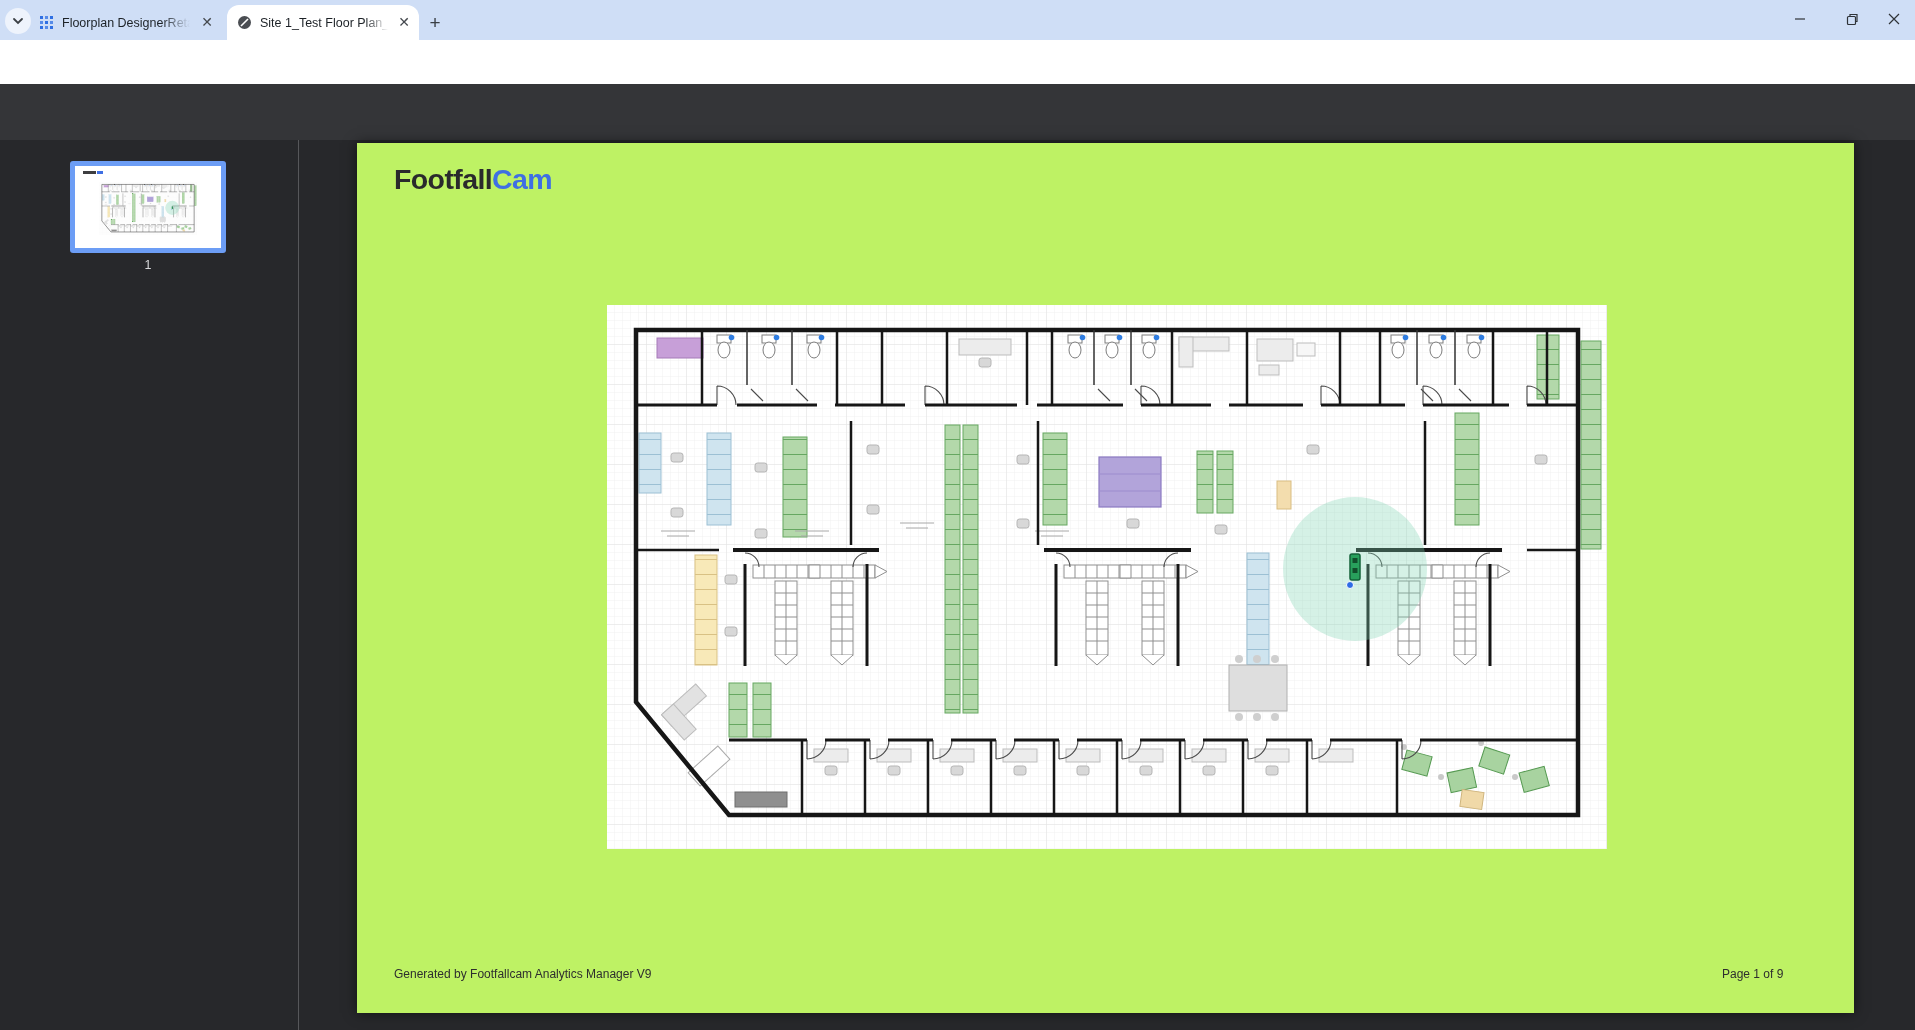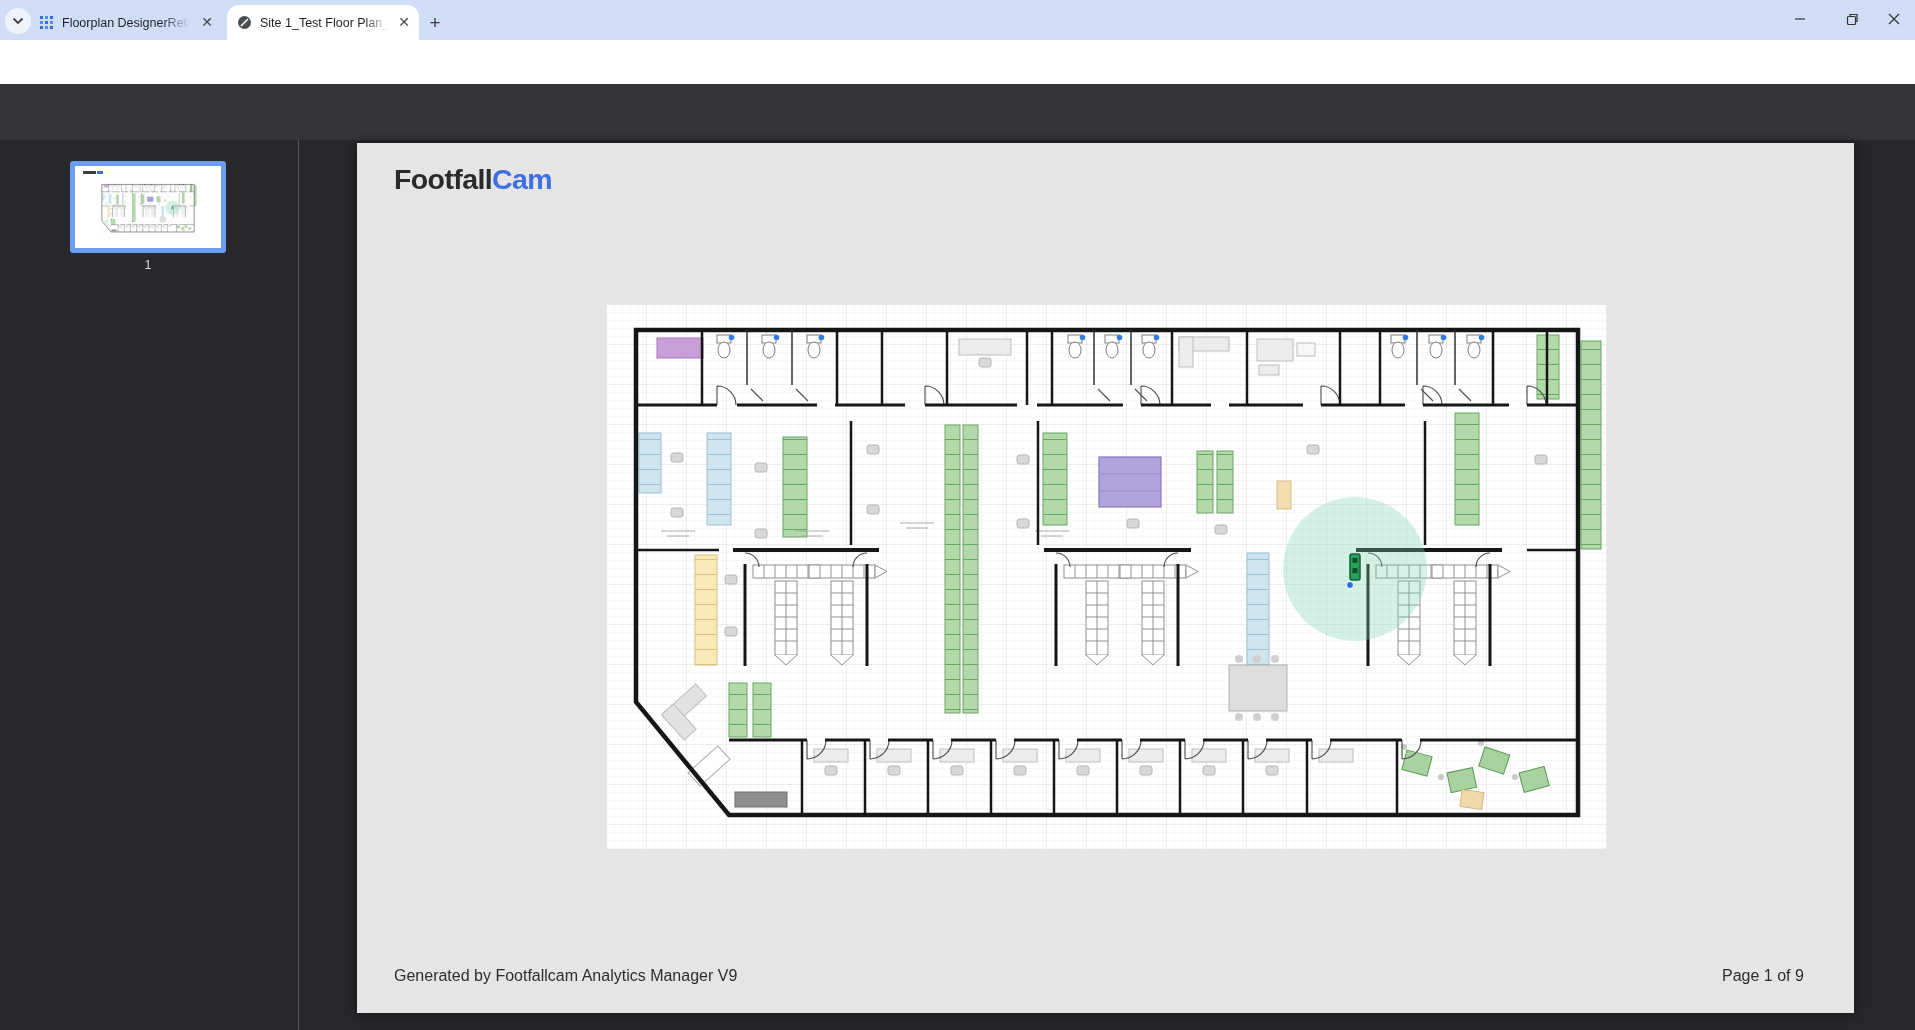--- a/index.html
+++ b/index.html
@@ -39,24 +39,24 @@
   .bartxt{top:104px;color:#f0f1f2;font-size:13.5px;}
   .sep{top:100px;width:1px;height:25px;background:#5b5d60;}
   .dim{color:#85878b !important;font-size:17px;}
   .glyphbtn{font-size:17px;}
   
   .content{left:0;top:140px;width:1915px;height:890px;background:#27282b;}
   .divider{left:298px;top:0;width:1px;height:890px;background:#56575a;}
   .thumb{left:70px;top:21px;width:156px;height:92px;background:#6c9df5;border-radius:3px;}
   .thumbpage{left:5px;top:5px;width:146px;height:82px;background:#fff;overflow:hidden;}
   .thumbnum{left:70px;top:118px;width:156px;text-align:center;font-size:12.5px;color:#d6d7d9;}
-  .page{left:357px;top:3px;width:1497px;height:870px;background:#e5e5e5;box-shadow:0 0 12px rgba(0,0,0,.55);}
+  .page{left:357px;top:3px;width:1497px;height:870px;background:#bef264;box-shadow:0 0 12px rgba(0,0,0,.55);}
   .logo{left:37px;top:20px;font-size:28.5px;font-weight:700;letter-spacing:-.6px;color:#2a2a2c;}
   .logo b{color:#3f6fe3;font-weight:700;}
-  .pfoot{top:824px;font-size:16px;color:#2e2e2e;}
+  .pfoot{top:824px;font-size:12px;color:#2e2e2e;}
   svg{display:block;}
 </style>
 </head>
 <body>
 
 <svg width="0" height="0" style="position:absolute" aria-hidden="true">
 <defs>
   <pattern id="gridSmall" width="8" height="8" patternUnits="userSpaceOnUse">
     <path d="M8,0V8 M0,8H8" stroke="#f0f0f0" stroke-width="1" fill="none"></path>
   </pattern>

